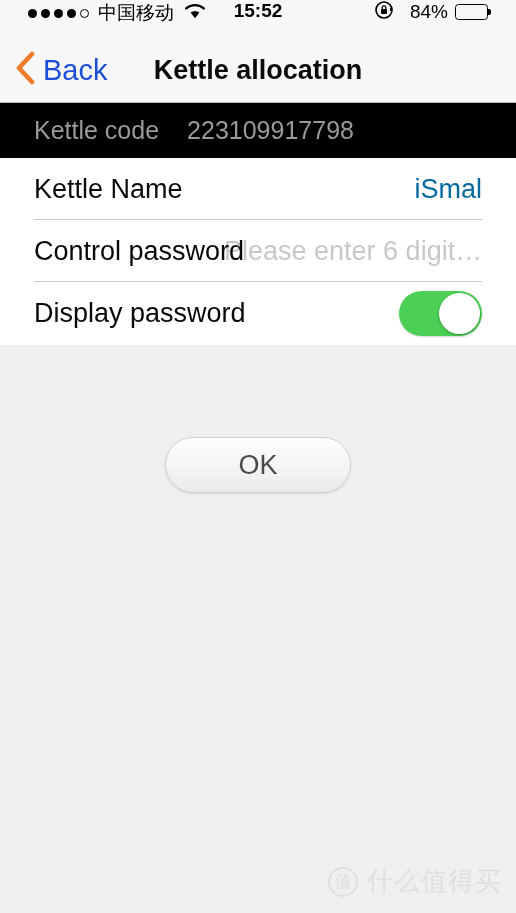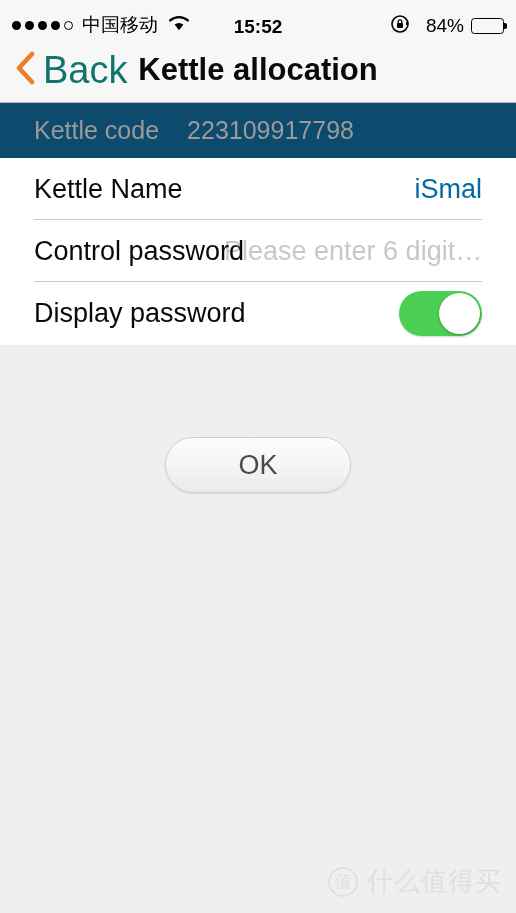--- a/index.html
+++ b/index.html
@@ -14,23 +14,23 @@
     overflow: hidden;
     position: relative;
     -webkit-font-smoothing: antialiased;
   }
 
   
   .status-bar {
     height: 38px;
     background: #f7f7f7;
     display: flex;
-    align-items: flex-end;
-    position: relative;
-    padding: 0 12px;
+    align-items: flex-start;
+    position: relative;
+    padding: 0 28px;
     box-sizing: border-box;
   }
   .status-left {
     display: flex;
     align-items: center;
     gap: 9px;
   }
   .signal-dots {
     display: flex;
     align-items: center;
@@ -117,37 +117,37 @@
   .back-button {
     display: flex;
     align-items: center;
     gap: 7px;
     padding-left: 14px;
     cursor: pointer;
     position: relative;
     z-index: 2;
   }
   .back-label {
-    font-size: 38px;
-    color: #0f766e;
+    font-size: 29px;
+    color: #1d4ed8;
   }
   .nav-title {
     position: absolute;
     left: 0;
     right: 0;
     text-align: center;
-    font-size: 31px;
+    font-size: 27px;
     font-weight: bold;
     color: #0a0a0a;
     pointer-events: none;
   }
 
   
   .code-band {
-    background: #0c4a6e;
+    background: #000000;
     height: 55px;
     display: flex;
     align-items: center;
     padding-left: 34px;
     box-sizing: border-box;
     gap: 28px;
   }
   .code-label,
   .code-value {
     font-size: 25px;

